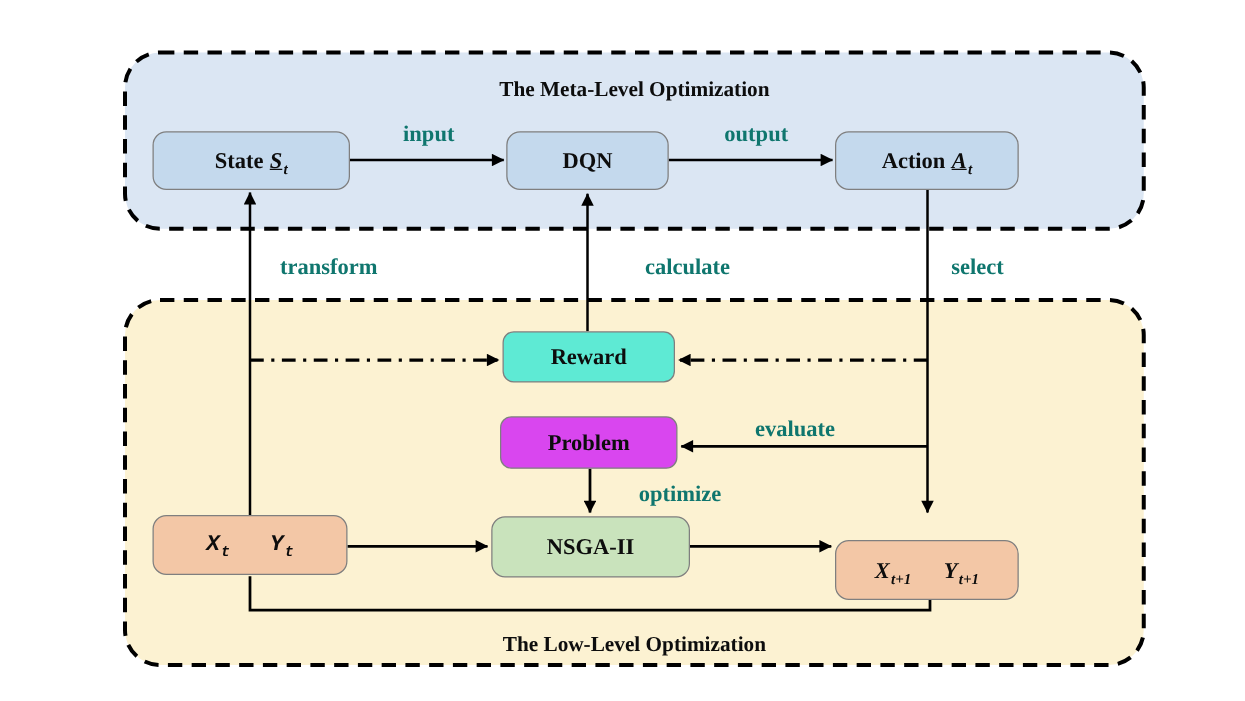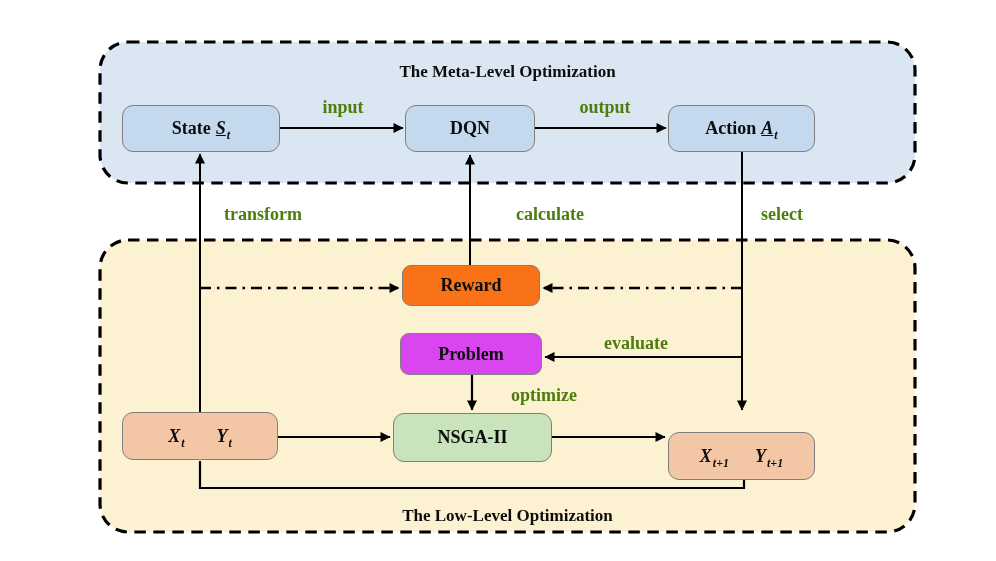--- a/index.html
+++ b/index.html
@@ -17,21 +17,21 @@
   }
   .mvar{font-style:italic;font-weight:bold;}
   .mvar .vsub{
     font-style:italic;font-size:12px;line-height:1;
     position:relative;top:5px;margin-left:1px;font-weight:bold;
   }
   .lbl-gap{margin-left:5px;text-decoration:underline;}
   .xy-pair{display:flex;gap:32px;}
   .elabel{
     position:absolute;transform:translate(-50%,-50%);
-    font-weight:bold;font-size:18px;color:#4d7c0f;white-space:nowrap;
+    font-weight:bold;font-size:18px;color:#0f766e;white-space:nowrap;
     font-family:"Liberation Serif", serif;
   }
   .sect-title{
     position:absolute;left:100px;width:815px;text-align:center;
     font-weight:bold;font-size:17px;color:#0d0d0d;
     font-family:"Liberation Serif", serif;
   }
 </style>
 </head>
 <body>
@@ -74,33 +74,33 @@
 
   <div class="node" style="left: 405px; top: 105px; width: 130px; height: 47px; background-color: rgb(196, 217, 237);">
     <span>DQN</span>
   </div>
 
   <div class="node" style="left: 668px; top: 105px; width: 147px; height: 47px; background-color: rgb(196, 217, 237);">
     <span>Action</span>
     <span class="mvar lbl-gap"><span>A</span><span class="vsub">t</span></span>
   </div>
 
-  <div class="node" style="left: 402px; top: 265px; width: 138px; height: 41px; border-radius: 9px; background-color: #f97316;">
+  <div class="node" style="left: 402px; top: 265px; width: 138px; height: 41px; border-radius: 9px; background-color: #5eead4;">
     <span>Reward</span>
   </div>
 
   <div class="node" style="left: 400px; top: 333px; width: 142px; height: 42px; border-radius: 9px; background-color: #d946ef;">
     <span>Problem</span>
   </div>
 
   <div class="node" style="left: 393px; top: 413px; width: 159px; height: 49px; background-color: rgb(201, 227, 188);">
     <span>NSGA-II</span>
   </div>
 
-  <div class="node" style="left: 122px; top: 412px; width: 156px; height: 48px; background-color: rgb(243, 199, 166);">
+  <div class="node" style="left: 122px; top: 412px; width: 156px; height: 48px; background-color: rgb(243, 199, 166); font-family: Liberation Mono, monospace;">
     <span class="xy-pair">
       <span class="mvar"><span>X</span><span class="vsub">t</span></span>
       <span class="mvar"><span>Y</span><span class="vsub">t</span></span>
     </span>
   </div>
 
   <div class="node" style="left: 668px; top: 432px; width: 147px; height: 48px; background-color: rgb(243, 199, 166);">
     <span class="xy-pair" style="gap:26px;">
       <span class="mvar"><span>X</span><span class="vsub">t+1</span></span>
       <span class="mvar"><span>Y</span><span class="vsub">t+1</span></span>

